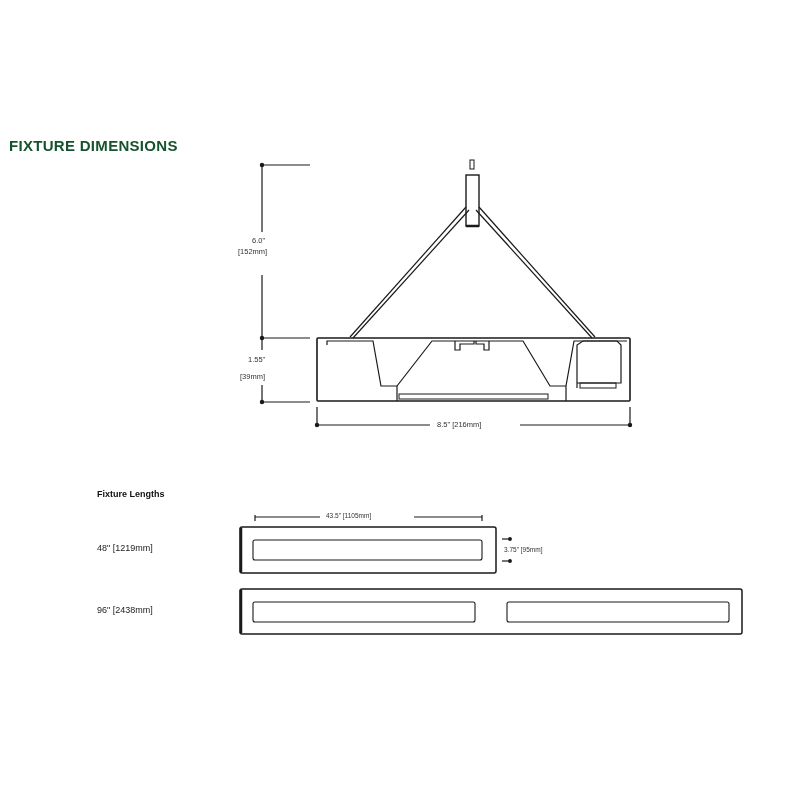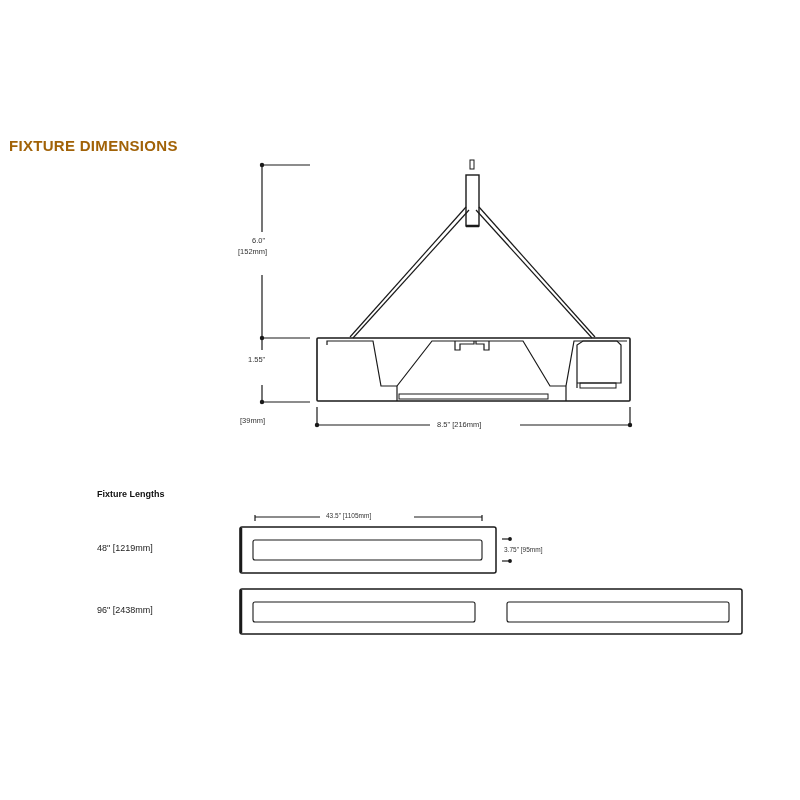--- a/index.html
+++ b/index.html
@@ -1,17 +1,17 @@
 <!DOCTYPE html>
 <html><head>
 <meta charset="utf-8">
 <style>
   html, body { margin: 0; padding: 0; background: #ffffff; }
   body { width: 800px; height: 800px; position: relative; overflow: hidden; font-family: "Liberation Sans", sans-serif; color: #1a1a1a; }
-  .title { position: absolute; left: 9px; top: 137px; font-size: 15px; font-weight: bold; letter-spacing: 0.3px; color: #a16207; }
+  .title { position: absolute; left: 9px; top: 137px; font-size: 15px; font-weight: bold; letter-spacing: 0.3px; color: #14532d; }
   .lbl { position: absolute; font-size: 7.5px; color: #333; white-space: nowrap; }
   .sub { position: absolute; left: 97px; top: 489px; font-size: 9px; font-weight: bold; color: #111; text-align: center; }
   .len { position: absolute; left: 97px; font-size: 9px; color: #222; white-space: nowrap; }
   svg { position: absolute; left: 0; top: 0; }
 </style>
 </head>
 <body>
 
 <div class="title">FIXTURE DIMENSIONS</div>
 
@@ -76,20 +76,20 @@
     <rect x="240" y="589" width="502" height="45" rx="2" stroke-width="1.5"></rect>
     <line x1="241" y1="590" x2="241" y2="633" stroke-width="2.5"></line>
     <rect x="253" y="602" width="222" height="20" rx="2" stroke-width="1.1"></rect>
     <rect x="507" y="602" width="222" height="20" rx="2" stroke-width="1.1"></rect>
   </g>
 </svg>
 
 <div class="lbl" style="left:252px;top:236px;">6.0"</div>
 <div class="lbl" style="left:238px;top:247px;">[152mm]</div>
 <div class="lbl" style="left:248px;top:355px;">1.55"</div>
-<div class="lbl" style="left:240px;top:372px;margin-top:44px;">[39mm]</div>
+<div class="lbl" style="left:240px;top:372px;">[39mm]</div>
 <div class="lbl" style="left:437px;top:420px;">8.5" [216mm]</div>
 
 <div class="sub">Fixture Lengths</div>
 <div class="len" style="top:543px;">48" [1219mm]</div>
 <div class="len" style="top:605px;">96" [2438mm]</div>
 <div class="lbl" style="left:326px;top:512px;font-size:6.5px;">43.5" [1105mm]</div>
 <div class="lbl" style="left:504px;top:546px;font-size:6.5px;">3.75" [95mm]</div>
 
 </body></html>

